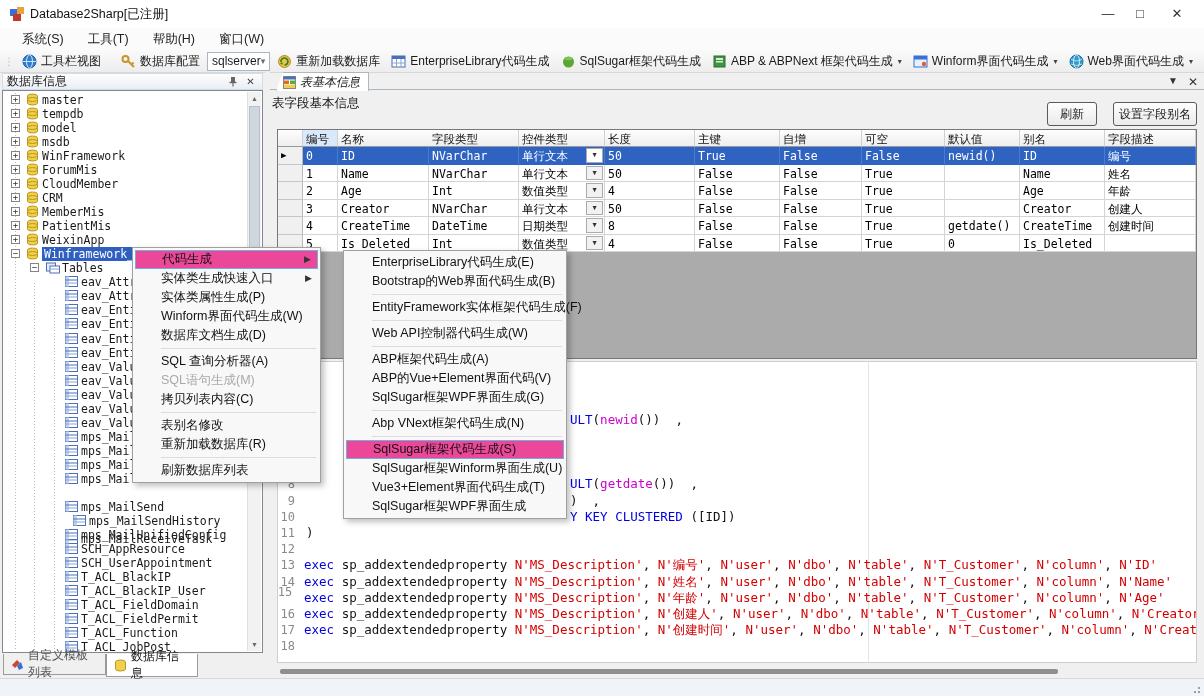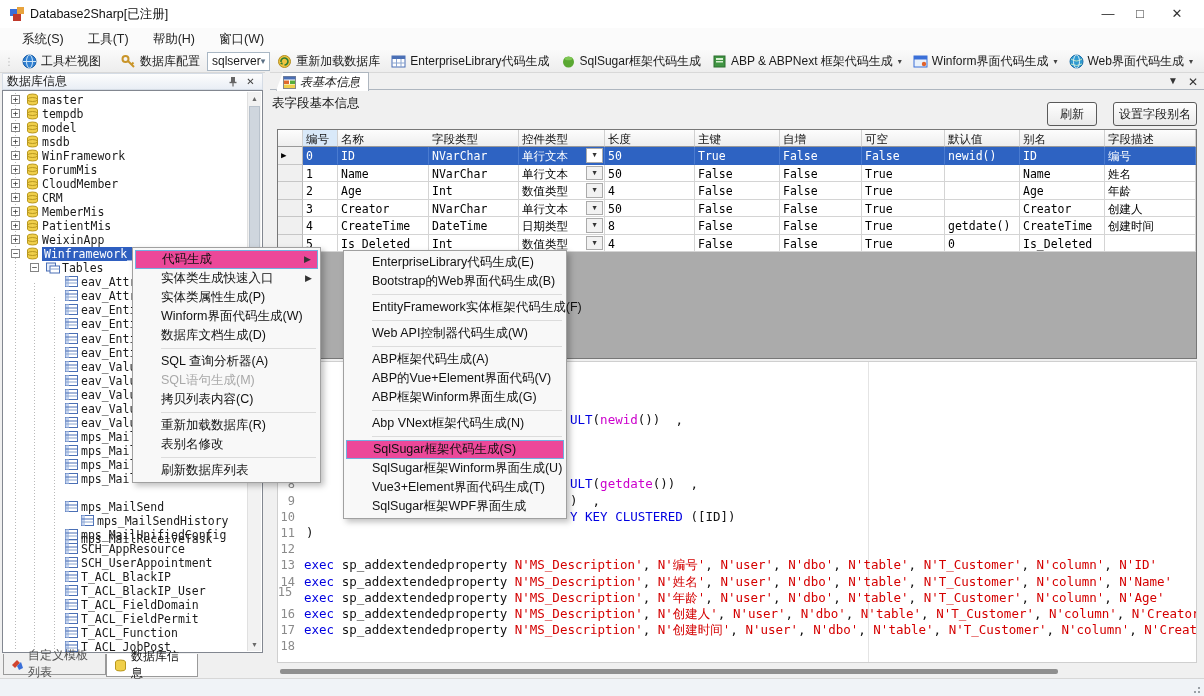--- a/index.html
+++ b/index.html
@@ -549,21 +549,21 @@
       <span style="position: absolute; left: 62px; top: 0px;">
         <svg width="13" height="13">
           <rect x="0.5" y="1.5" width="12" height="10" fill="#fff" stroke="#4a6fb5"></rect>
           <rect x="0.5" y="1.5" width="3.5" height="10" fill="#c3d3ef"></rect>
           <line x1="0.5" y1="5" x2="12.5" y2="5" stroke="#4a6fb5"></line>
           <line x1="0.5" y1="8" x2="12.5" y2="8" stroke="#8aa4cf"></line>
         </svg>
       </span>
       <span class="tlabel" style="position: absolute; left: 78px; top: 0px;">mps_MailSend</span>
     </div>
-    <div class="trow" style="left: 16px; top: 422.9px; width: 246px; text-decoration: underline;">
+    <div class="trow" style="left: 8px; top: 422.9px; width: 246px; text-decoration: underline;">
       <span style="position: absolute; left: 62px; top: 0px;">
         <svg width="13" height="13">
           <rect x="0.5" y="1.5" width="12" height="10" fill="#fff" stroke="#4a6fb5"></rect>
           <rect x="0.5" y="1.5" width="3.5" height="10" fill="#c3d3ef"></rect>
           <line x1="0.5" y1="5" x2="12.5" y2="5" stroke="#4a6fb5"></line>
           <line x1="0.5" y1="8" x2="12.5" y2="8" stroke="#8aa4cf"></line>
         </svg>
       </span>
       <span class="tlabel" style="position: absolute; left: 78px; top: 0px;">mps_MailSendHistory</span>
     </div>
@@ -852,36 +852,36 @@
     <div class="pitem hl">代码生成<span class="subarrow">▶</span></div>
     <div class="pitem">实体类生成快速入口<span class="subarrow">▶</span></div>
     <div class="pitem">实体类属性生成(P)</div>
     <div class="pitem">Winform界面代码生成(W)</div>
     <div class="pitem">数据库文档生成(D)</div>
     <div class="psep"></div>
     <div class="pitem">SQL 查询分析器(A)</div>
     <div class="pitem disabled">SQL语句生成(M)</div>
     <div class="pitem">拷贝列表内容(C)</div>
     <div class="psep"></div>
+    <div class="pitem">表别名修改</div>
     <div class="pitem">重新加载数据库(R)</div>
-    <div class="pitem">表别名修改</div>
     <div class="psep"></div>
     <div class="pitem">刷新数据库列表</div>
   </div>
 <div class="abs popup" id="submenu" style="left:343px;top:250px;width:224px;">
     <div class="pitem">EnterpriseLibrary代码生成(E)</div>
     <div class="pitem">Bootstrap的Web界面代码生成(B)</div>
     <div class="psep"></div>
     <div class="pitem">EntityFramework实体框架代码生成(F)</div>
     <div class="psep"></div>
     <div class="pitem">Web API控制器代码生成(W)</div>
     <div class="psep"></div>
     <div class="pitem">ABP框架代码生成(A)</div>
     <div class="pitem">ABP的Vue+Element界面代码(V)</div>
-    <div class="pitem">ABP框架Winform界面生成(G)</div>
+    <div class="pitem">SqlSugar框架WPF界面生成(G)</div>
     <div class="psep"></div>
     <div class="pitem">Abp VNext框架代码生成(N)</div>
     <div class="psep"></div>
     <div class="pitem hl">SqlSugar框架代码生成(S)</div>
     <div class="pitem">SqlSugar框架Winform界面生成(U)</div>
     <div class="pitem">Vue3+Element界面代码生成(T)</div>
     <div class="pitem">SqlSugar框架WPF界面生成</div>
   </div>
 
 </body></html>

